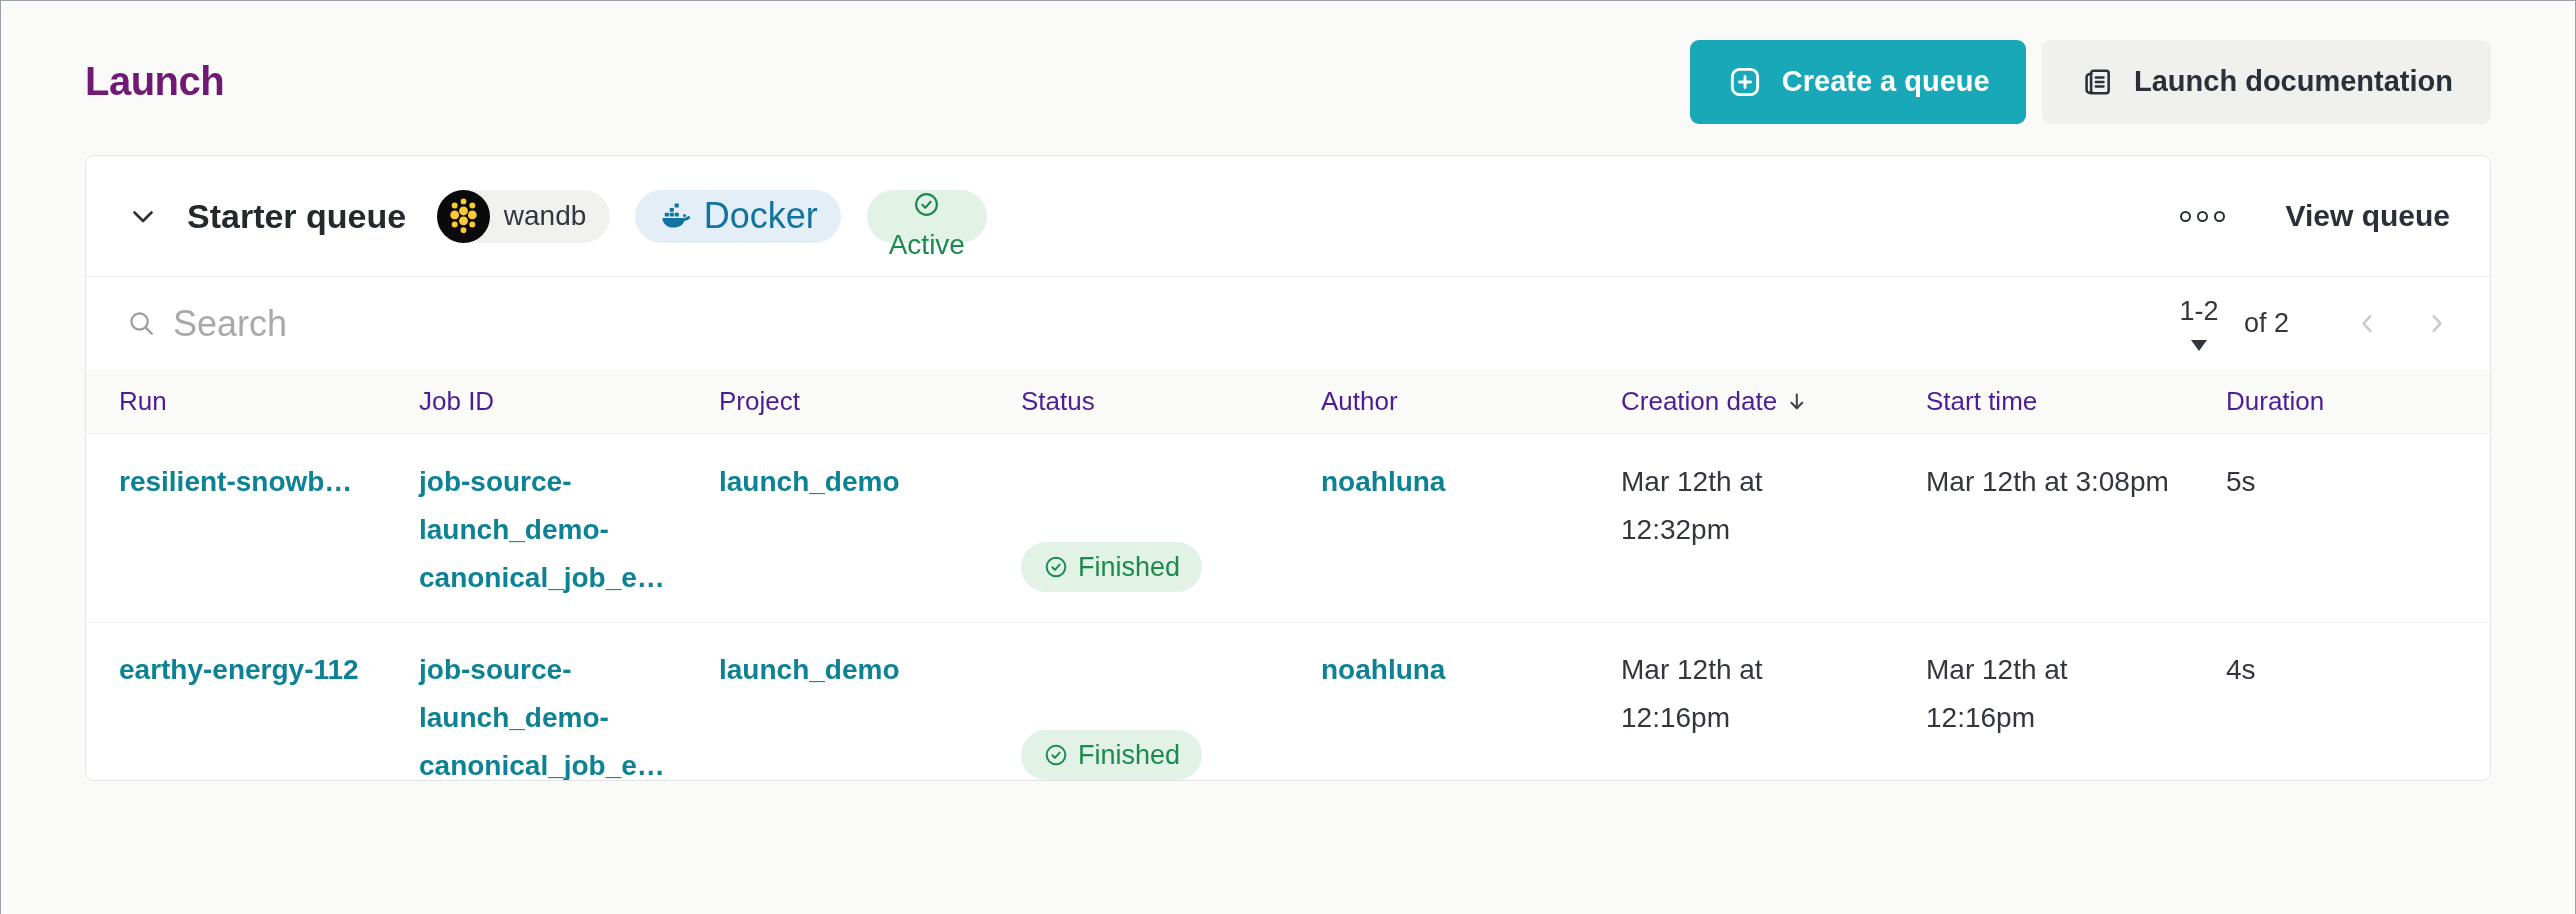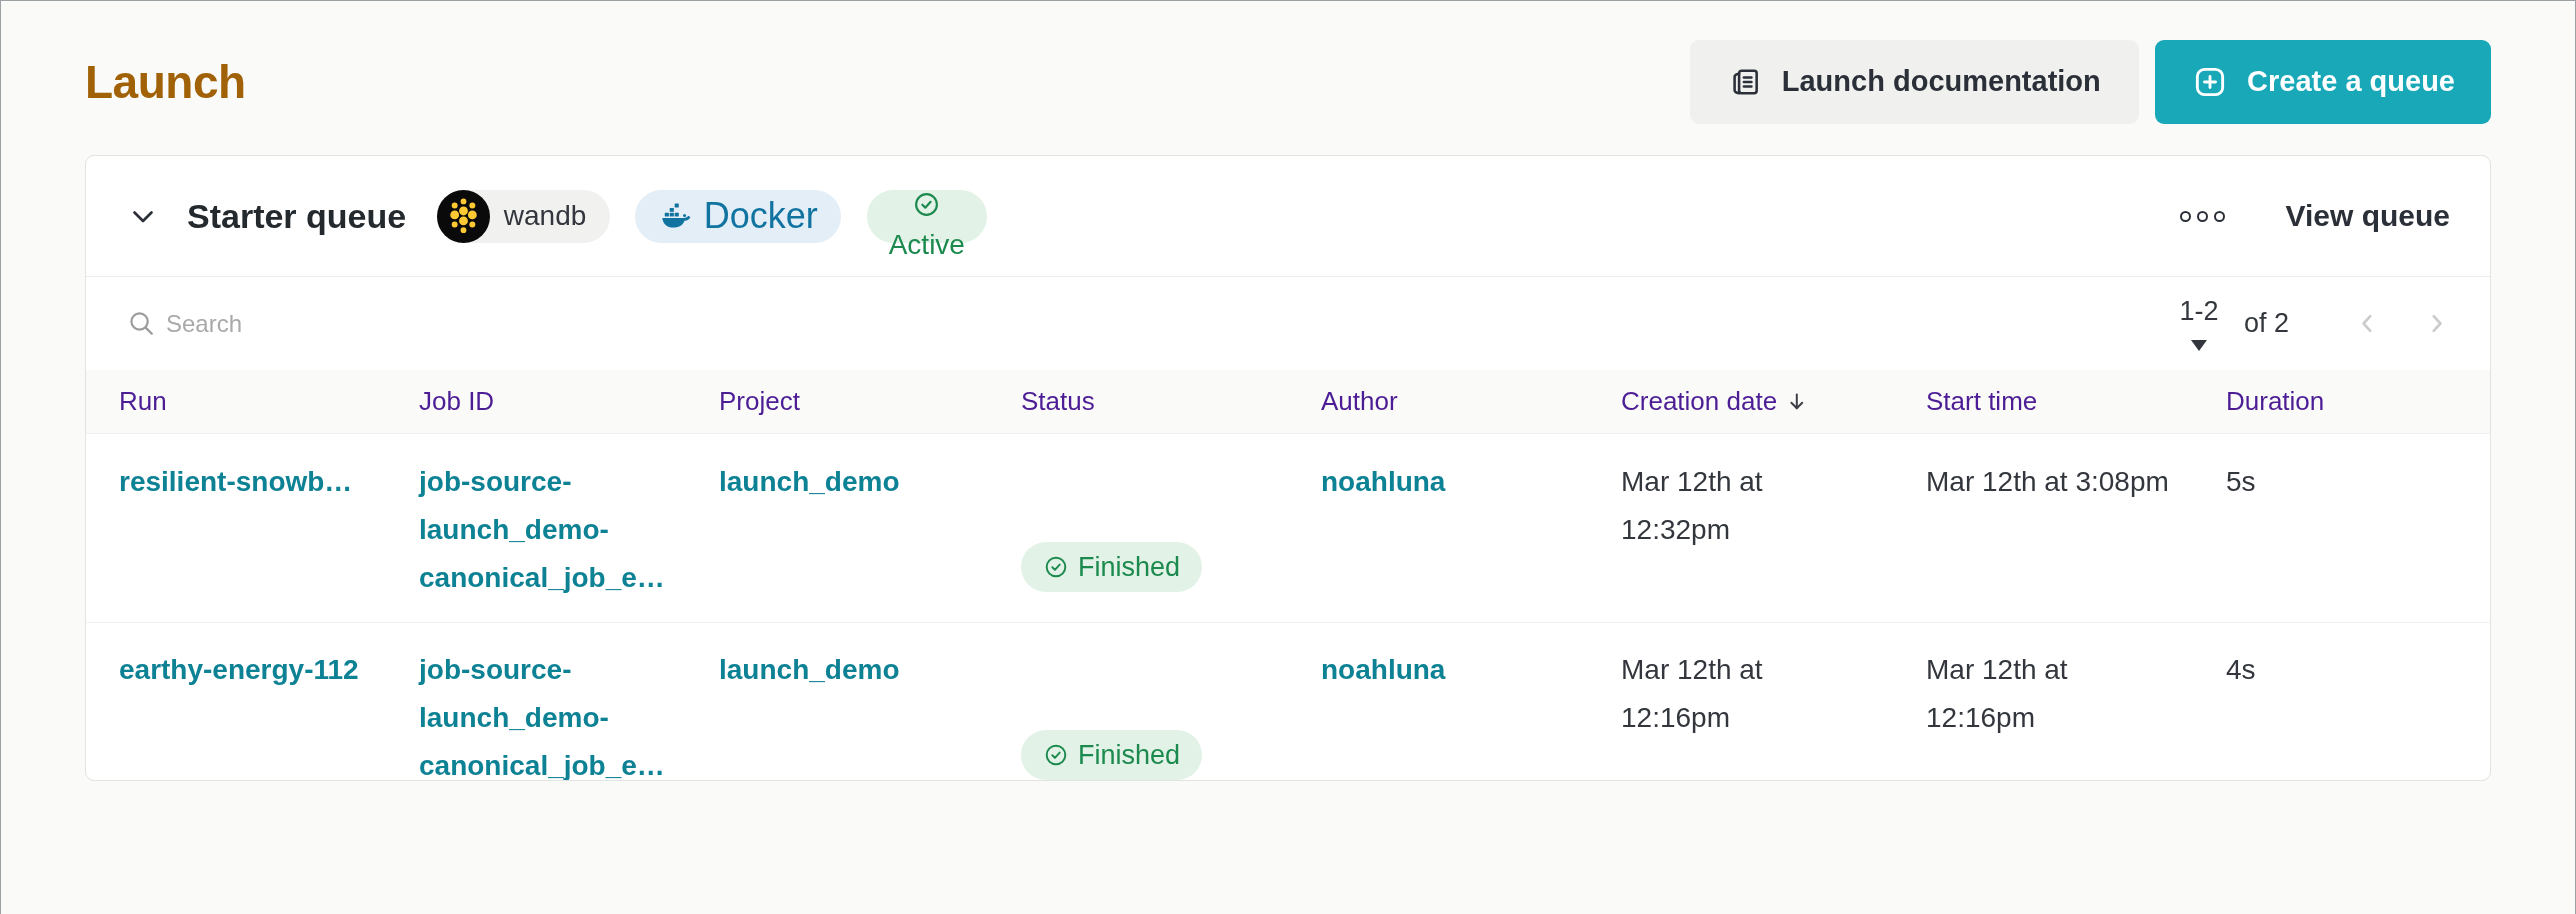--- a/index.html
+++ b/index.html
@@ -5,21 +5,21 @@
   * { margin:0; padding:0; box-sizing:border-box; }
   html,body { background:#e9e9e9; }
   body { font-family:"Liberation Sans","DejaVu Sans",sans-serif; }
   .frame{
     position:relative; width:2576px; height:915px;
     background:#FAFAF9; border:1.8px solid #9aa0a4;
     padding:0 84px; overflow:hidden;
   }
   
   .topbar{ display:flex; align-items:center; justify-content:space-between; margin-top:38px; height:85px; }
-  .page-title{ font-size:46px; font-weight:700; color:#a16207; letter-spacing:-0.5px; }
+  .page-title{ font-size:40px; font-weight:700; color:#701a75; letter-spacing:-0.5px; }
   .topbar-actions{ display:flex; align-items:center; gap:16.3px; }
   .btn{ display:flex; align-items:center; height:84px; border:none; border-radius:9px; cursor:pointer; font-family:inherit; }
   .btn-docs{ background:#F0F0EF; color:#2B3038; padding:0 38px; gap:18px; font-size:29px; font-weight:700; }
   .btn-create{ background:#18A8B8; color:#FFFFFF; padding:0 36px; gap:18px; font-size:29px; font-weight:700; }
   
   .entity-select{
     margin-top:25.4px; width:599px; height:80px; background:#FFFFFF;
     border:1.8px solid #DDDDDC; border-radius:8.2px;
     display:flex; align-items:center; justify-content:space-between;
     padding:0 31px; font-size:29px; color:#2B3038; cursor:pointer;
@@ -38,21 +38,21 @@
   .pill-docker{ margin-left:25.4px; background:#E3EEF7; padding:0 23.6px; gap:11.8px; }
   .pill-docker .lbl{ font-size:36px; color:#1173A0; }
   .pill-active{ margin-left:25.4px; background:#E2F2E6; padding:0 22px; gap:10px;flex-direction:column; }
   .pill-active .lbl{ font-size:28px; color:#1C8A4E; }
   .spacer{ flex:1; }
   .overflow-btn{ display:flex; align-items:center; gap:6.4px; cursor:pointer; padding:9px; }
   .overflow-btn .dot{ width:11px; height:11px; border:2.7px solid #2B3038; border-radius:50%; }
   .view-queue{ margin-left:51px; font-size:30px; font-weight:700; color:#2B3038; cursor:pointer; background:none; border:none; font-family:inherit; }
   
   .search-row{ height:93px; display:flex; align-items:center; padding:0 40px; }
-  .search-input{ border:none; outline:none; margin-left:9px; font-size:24px; color:#33373D; width:635px; font-family:inherit; background:transparent; }
+  .search-input{ border:none; outline:none; margin-left:16px; font-size:36px; color:#33373D; width:635px; font-family:inherit; background:transparent; }
   .search-input::placeholder{ color:#A9A9A9; }
   .pagination{ display:flex; align-items:center; font-size:27px; color:#33373D; }
   .page-range{ display:flex; align-items:center; gap:9px; cursor:pointer;flex-direction:column; }
   .caret-down{ width:0; height:0; border-left:8.2px solid transparent; border-right:8.2px solid transparent; border-top:11px solid #33373D; margin-top:3.6px; }
   .of-label{ margin-left:25.4px; }
   .pg-nav{ display:flex; align-items:center; gap:42px; margin-left:65px; }
   .pg-chev{ cursor:default; display:flex; }
   
   .tgrid{ display:grid; grid-template-columns:300px 300px 302px 300px 300px 305px 300px 1fr; padding-left:33px; }
   .thead{ height:64px; align-items:center; background:#FAFAF9; border-bottom:1.8px solid #EFEFEE; font-size:26px; color:#4c1d95; }
@@ -66,41 +66,41 @@
   svg{ display:block; }
 </style>
 </head>
 <body>
 
 <div class="frame">
 
   <div class="topbar">
     <div class="page-title">Launch</div>
     <div class="topbar-actions">
+      <button class="btn btn-create">
+        <span>
+          <svg width="38" height="38" viewBox="0 0 24 24" fill="none" stroke="#FFFFFF" stroke-width="1.8" stroke-linecap="round" stroke-linejoin="round">
+            <rect x="4" y="4" width="16" height="16" rx="4.5"></rect>
+            <line x1="12" y1="8.5" x2="12" y2="15.5"></line>
+            <line x1="8.5" y1="12" x2="15.5" y2="12"></line>
+          </svg>
+        </span>
+        <span>Create a queue</span>
+      </button>
       <button class="btn btn-docs">
         <span>
           <svg width="36" height="36" viewBox="0 0 24 24" fill="none" stroke="#2B3038" stroke-width="1.7" stroke-linecap="round" stroke-linejoin="round">
             <path d="M9 4.5 h8.5 a1.6 1.6 0 0 1 1.6 1.6 v11.8 a1.6 1.6 0 0 1 -1.6 1.6 H9 a1.6 1.6 0 0 1 -1.6 -1.6 V6.1 A1.6 1.6 0 0 1 9 4.5 Z"></path>
             <path d="M7.4 6.5 C5.6 6.7 4.4 7.4 4.4 8.6 V17.4 C4.4 18.6 5.6 19.3 7.4 19.5"></path>
             <line x1="10.6" y1="9" x2="15.6" y2="9"></line>
             <line x1="10.6" y1="12" x2="15.6" y2="12"></line>
             <line x1="10.6" y1="15" x2="15.6" y2="15"></line>
           </svg>
         </span>
         <span>Launch documentation</span>
-      </button>
-      <button class="btn btn-create">
-        <span>
-          <svg width="38" height="38" viewBox="0 0 24 24" fill="none" stroke="#FFFFFF" stroke-width="1.8" stroke-linecap="round" stroke-linejoin="round">
-            <rect x="4" y="4" width="16" height="16" rx="4.5"></rect>
-            <line x1="12" y1="8.5" x2="12" y2="15.5"></line>
-            <line x1="8.5" y1="12" x2="15.5" y2="12"></line>
-          </svg>
-        </span>
-        <span>Create a queue</span>
       </button>
     </div>
   </div>
 
 
   <div class="queue-card">
 
     <div class="queue-header">
       <span class="collapse">
         <svg width="34" height="34" viewBox="0 0 24 24" fill="none" stroke="#2B3038" stroke-width="1.9" stroke-linecap="round" stroke-linejoin="round">

